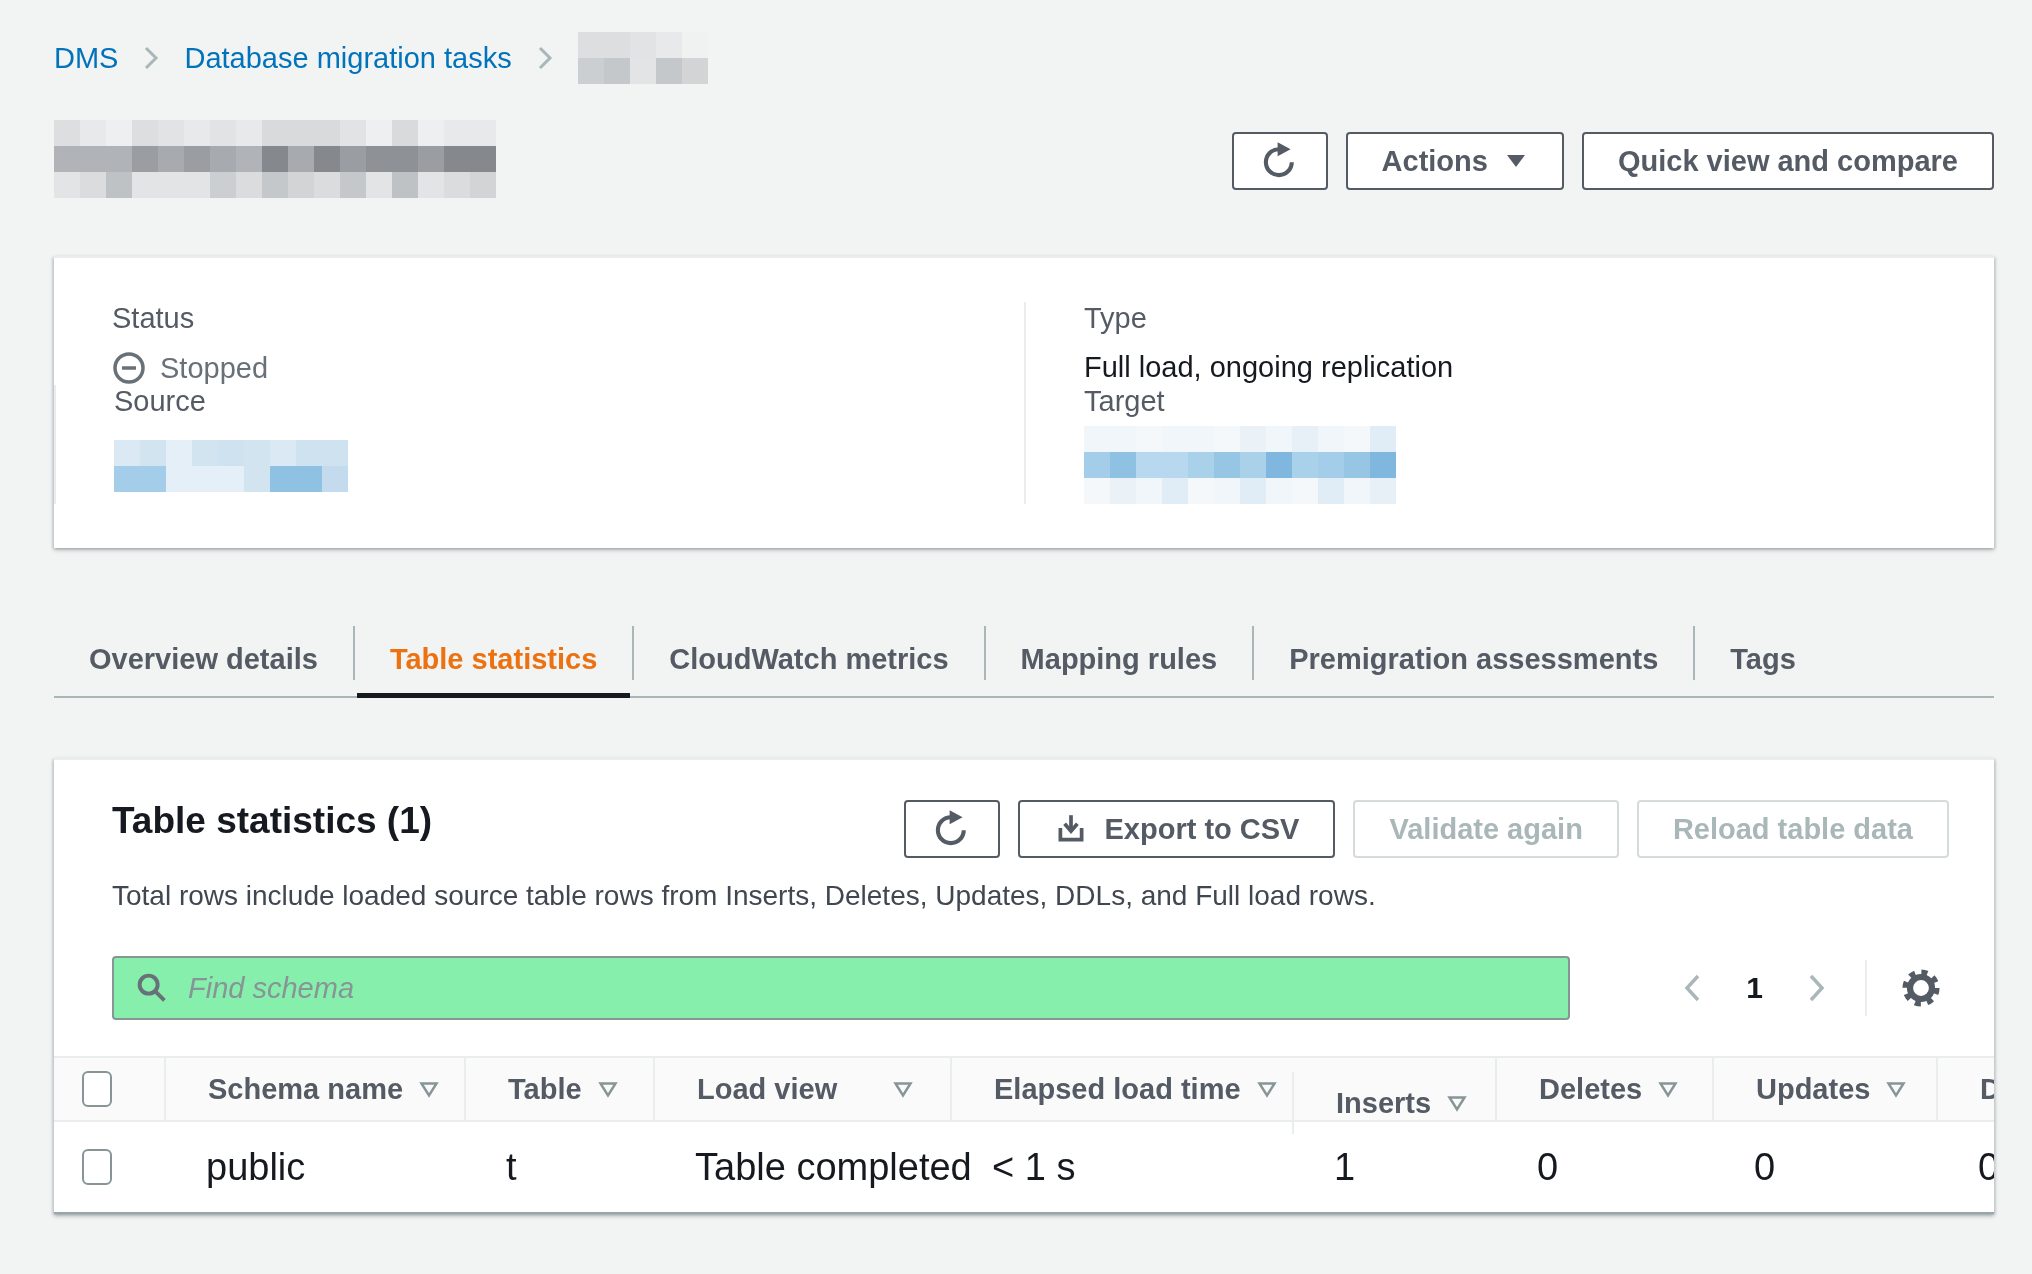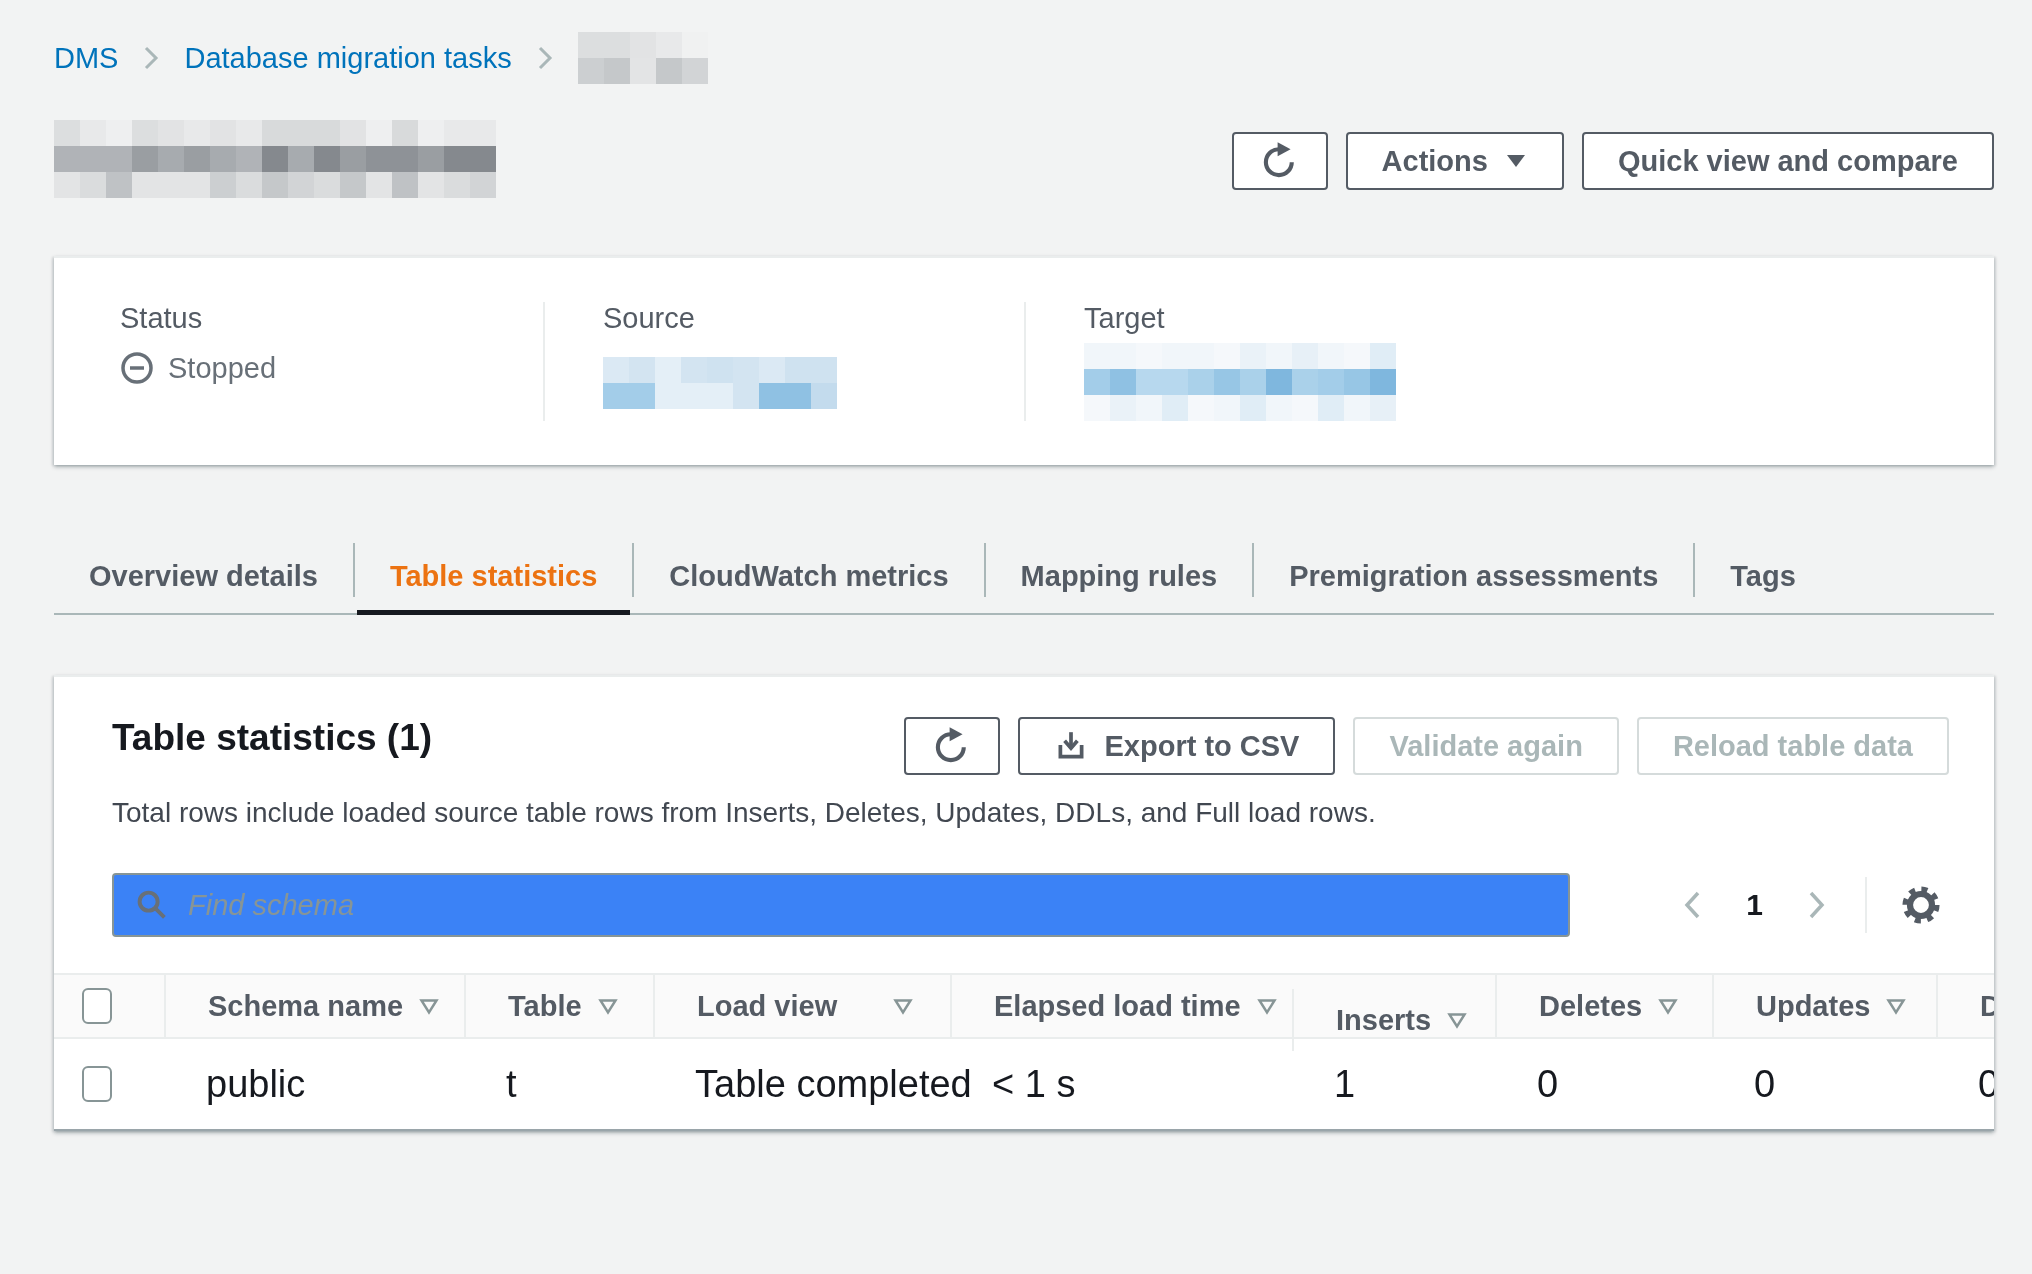--- a/index.html
+++ b/index.html
@@ -33,21 +33,21 @@
   }
   .btn.icon-only{width:96px;padding:0;}
   .btn.disabled{color:var(--disabled);border-color:var(--disabled-border);cursor:default;}
 
   
   .card{background:#fff;border-top:2px solid #eaeded;
     box-shadow:0 2px 4px rgba(0,28,36,.28), 2px 1px 2px rgba(0,28,36,.08), -2px 1px 2px rgba(0,28,36,.08);}
   .summary-card{margin-top:58px;}
   .card-head{background:#fafafa;padding:42px 58px 32px;border-bottom:2px solid var(--soft-line);}
   .card-title{font-size:37px;font-weight:bold;color:var(--text-dark);margin:0;}
-  .summary-body{display:grid;grid-template-columns:1fr 1fr 1fr 1fr;padding:44px 8px 44px;border-radius:7px;}
+  .summary-body{display:grid;grid-template-columns:1fr 1fr;padding:44px 0 44px;border-radius:7px;}
   .sum-col{padding-left:58px;}
   .sum-col + .sum-col{border-left:2px solid var(--soft-line);}
   .field-label{font-size:29px;color:var(--text-gray);margin-bottom:16px;}
   .field-value{font-size:29px;color:var(--text-dark);display:flex;align-items:center;gap:14px;}
   .status-value{color:var(--status-gray);}
 
   
   .tabs{display:flex;align-items:stretch;height:76px;border-bottom:2px solid var(--border-gray);margin-top:74px;}
   .tab{display:flex;align-items:center;padding:0 35px;font-size:29px;font-weight:bold;
     color:var(--text-gray);position:relative;cursor:pointer;white-space:nowrap;}
@@ -57,21 +57,21 @@
 
   
   .table-card{margin-top:60px;overflow:hidden;}
   .panel-top{padding:40px 45px 0 58px;}
   .panel-title-row{display:flex;justify-content:space-between;align-items:flex-start;}
   .panel-desc{font-size:28px;color:#414750;margin-top:22px;}
   .panel-buttons{display:flex;gap:18px;}
 
   .search-row{display:flex;align-items:center;margin-top:44px;padding:0 45px 0 58px;}
   .search-box{display:flex;align-items:center;width:1458px;height:64px;border:2px solid var(--input-border);
-    border-radius:4px;background:#3b82f6;padding:0 20px;}
+    border-radius:4px;background:#86efac;padding:0 20px;}
   .search-box input{flex:1;border:none;outline:none;font-size:29px;font-style:italic;color:var(--text-dark);
     font-family:"Liberation Sans",sans-serif;margin-left:16px;background:transparent;}
   .search-box input::placeholder{color:#879596;opacity:1;}
   .pagination{display:flex;align-items:center;margin-left:auto;gap:8px;}
   .page-btn{background:none;border:none;padding:8px;cursor:default;display:flex;align-items:center;}
   .page-number{font-size:30px;font-weight:bold;color:var(--text-dark);padding:0 22px;}
   .pag-divider{width:2px;height:56px;background:var(--soft-line);margin:0 18px;}
   .gear-btn{background:none;border:none;cursor:pointer;display:flex;align-items:center;color:var(--text-gray);padding:6px;}
 
   .tbl{margin-top:36px;}
@@ -206,20 +206,24 @@
           <span>
             <svg width="34" height="34" viewBox="0 0 34 34">
               <circle cx="17" cy="17" r="14" fill="none" stroke="#687078" stroke-width="3.5"></circle>
               <line x1="10" y1="17" x2="24" y2="17" stroke="#687078" stroke-width="3.5"></line>
             </svg>
           </span>
           <span>Stopped</span>
         </div>
       </div>
       <div class="sum-col">
+        <div class="field-label">Type</div>
+        <div class="field-value">Full load, ongoing replication</div>
+      </div>
+      <div class="sum-col">
         <div class="field-label">Source</div>
         <div class="redact" id="redact-source" style="margin-top: 6px; display: inline-grid; grid-template-columns: repeat(9, 26px);">
             <div style="height: 26px; background: rgb(219, 233, 244);"></div>
             <div style="height: 26px; background: rgb(211, 228, 241);"></div>
             <div style="height: 26px; background: rgb(228, 239, 247);"></div>
             <div style="height: 26px; background: rgb(211, 228, 241);"></div>
             <div style="height: 26px; background: rgb(207, 226, 240);"></div>
             <div style="height: 26px; background: rgb(211, 228, 241);"></div>
             <div style="height: 26px; background: rgb(219, 233, 244);"></div>
             <div style="height: 26px; background: rgb(207, 226, 240);"></div>

